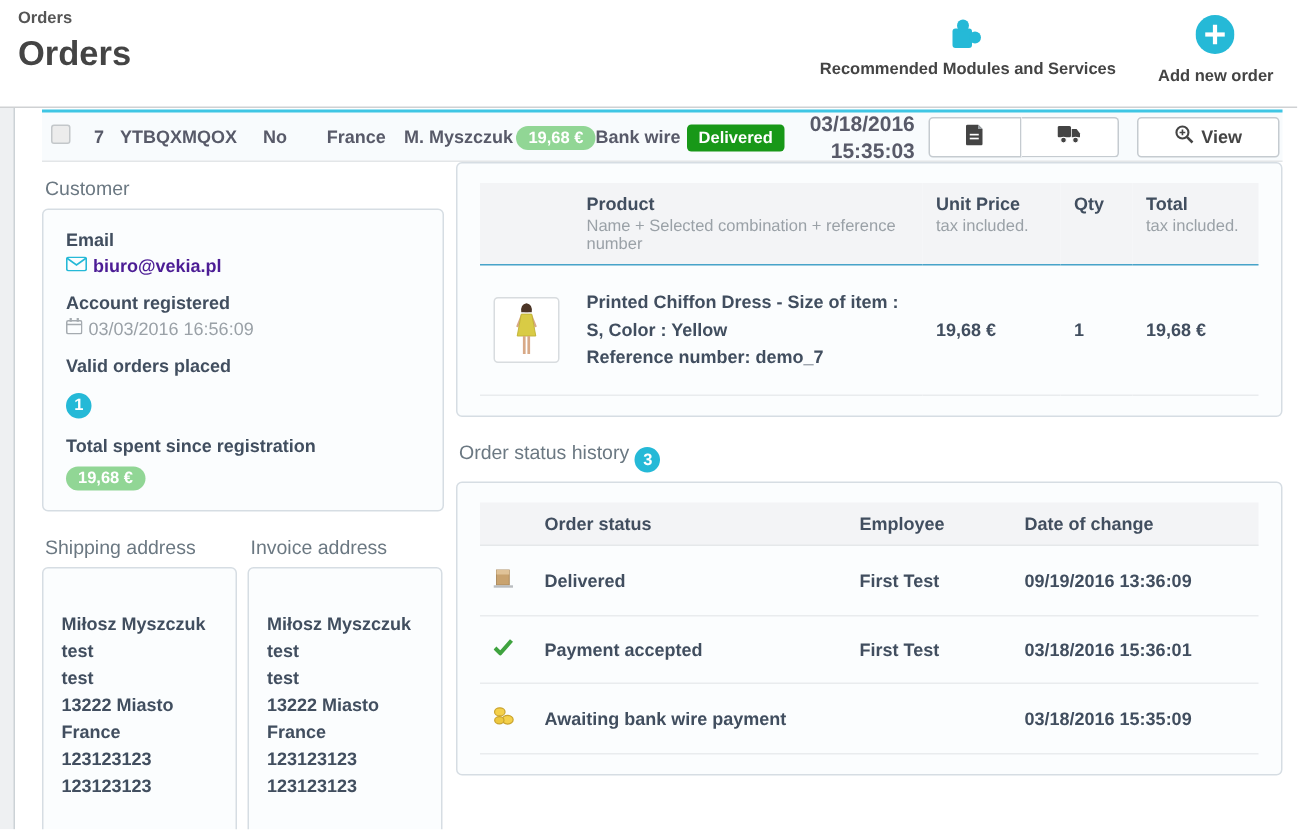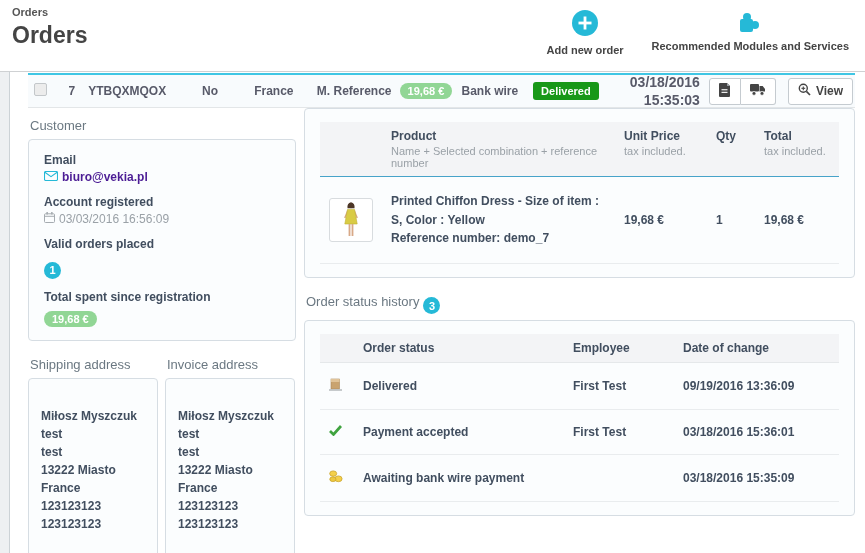--- a/index.html
+++ b/index.html
@@ -36,21 +36,21 @@
   .c-ref { width:96px; }
   .c-new { width:60px; text-align:center; }
   .c-country { width:72px; text-align:center; }
   .c-cust { width:94px; text-align:center; }
   .c-total { width:64px; }
   .c-pay { width:74px; }
   .c-status { width:100px; }
   .c-date { margin-left:auto; text-align:right; font-size:14px; line-height:1.3; }
   .pill-green { background:#91d695; color:#fff; border-radius:10px; padding:2px 8px; font-size:11px; font-weight:bold; white-space:nowrap; }
   .badge-status { background:#189818; color:#fff; border-radius:3px; padding:3px 8px; font-size:11px; font-weight:bold; }
-  .btn { background:#fff; border:1px solid #c5cbd0; height:27px; padding:0 9px; display:flex; align-items:center; gap:5px;
+  .btn { background:#fff; border:1px solid #c5cbd0; height:27px; padding:0 24px; display:flex; align-items:center; gap:5px;
          font-size:12px; font-weight:bold; color:#444; border-radius:3px; cursor:pointer; }
   .btn-group { display:flex; margin-left:9px; }
   .btn-group .btn { border-radius:0; }
   .btn-group .btn:first-child { border-radius:3px 0 0 3px; }
   .btn-group .btn:last-child { border-radius:0 3px 3px 0; border-left:none; }
   .view-btn { margin-left:12px; margin-right:2px; }
 
   
   .content { display:flex; gap:8px; }
   .col-left { width:268px; flex-shrink:0; }
@@ -89,51 +89,51 @@
 </head>
 <body>
 
 <div class="screen">
 
   <div class="topbar">
     <div class="breadcrumb">Orders</div>
     <div class="page-title">Orders</div>
     <div class="header-actions">
       <div class="action">
+        <span class="puzzle">
+            <i class="p-sq"></i>
+            <i class="p-top"></i>
+            <i class="p-right"></i>
+          </span>
+        <span class="action-label">Recommended Modules and Services</span>
+      </div>
+      <div class="action">
         <span>
           <svg width="26" height="26">
               <circle cx="13" cy="13" r="13" fill="#25b9d7"></circle>
               <rect x="11.6" y="6.5" width="2.8" height="13" fill="#fff"></rect>
               <rect x="6.5" y="11.6" width="13" height="2.8" fill="#fff"></rect>
             </svg>
         </span>
         <span class="action-label">Add new order</span>
       </div>
-      <div class="action">
-        <span class="puzzle">
-            <i class="p-sq"></i>
-            <i class="p-top"></i>
-            <i class="p-right"></i>
-          </span>
-        <span class="action-label">Recommended Modules and Services</span>
-      </div>
     </div>
   </div>
   <div class="top-divider"></div>
   <div class="left-strip"></div>
 
   <div class="main">
 
     <div class="order-row">
       <span class="c-check"><span class="checkbox"></span></span>
       <span class="c-id">7</span>
       <span class="c-ref">YTBQXMQOX</span>
       <span class="c-new">No</span>
       <span class="c-country">France</span>
-      <span class="c-cust">M. Reference</span>
+      <span class="c-cust">M. Myszczuk</span>
       <span class="c-total"><span class="pill-green">19,68 €</span></span>
       <span class="c-pay">Bank wire</span>
       <span class="c-status"><span class="badge-status">Delivered</span></span>
       <span class="c-date">
         <span>03/18/2016</span><br>
         <span>15:35:03</span>
       </span>
       <span class="btn-group">
         <span class="btn">
           <span><svg width="12" height="14" viewBox="0 0 12 14">

